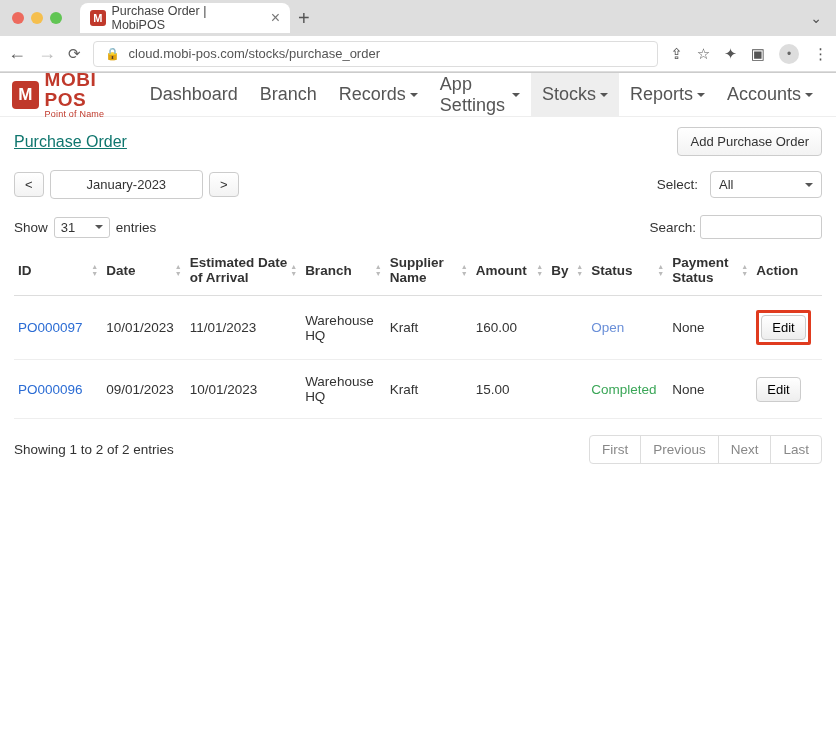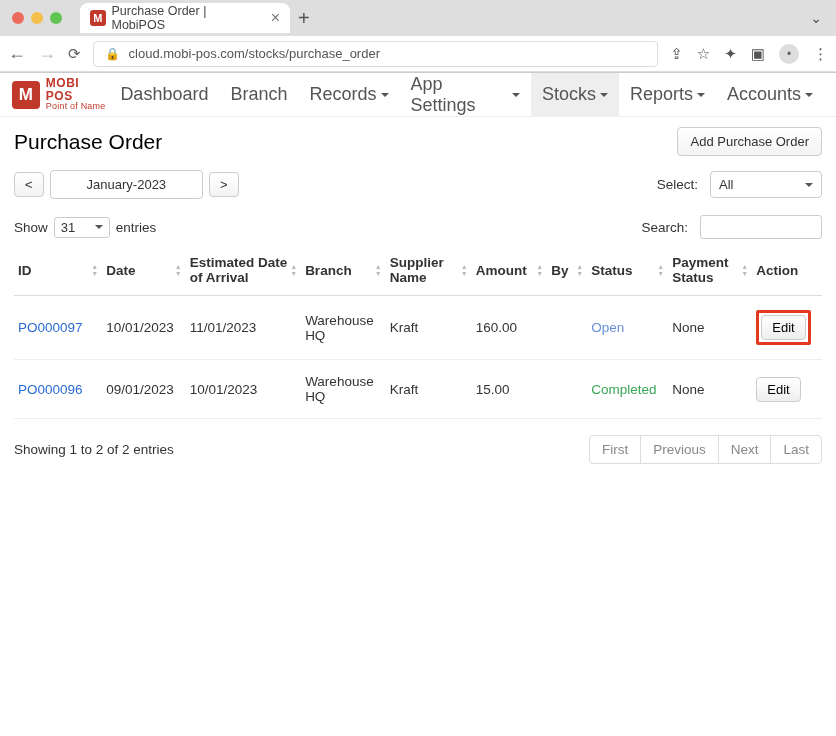--- a/index.html
+++ b/index.html
@@ -29,44 +29,44 @@
   .lock-icon { font-size: 12px; color: #606060; }
   .toolbar-icons { display: flex; align-items: center; gap: 14px; color: #555; font-size: 15px; }
   .toolbar-icons span { display: inline-flex; }
   .avatar-circle { width: 20px; height: 20px; border-radius: 50%; background: #ddd; display:flex; align-items:center; justify-content:center; font-size:12px; color:#666; }
 
   
   .app-header { display: flex; align-items: center; border-bottom: 1px solid #eee; height: 44px; padding: 0 12px; }
   .logo-block { display: flex; align-items: center; gap: 6px; }
   .logo-m { width: 28px; height: 28px; background: #c0392b; border-radius: 4px; display:flex; align-items:center; justify-content:center; color:#fff; font-weight:bold; font-size:17px; }
   .logo-text { line-height: 1.05; }
-  .logo-text .line1 { color: #c0392b; font-weight: bold; font-size: 12px; letter-spacing: 0.5px; }
+  .logo-text .line1 { color: #c0392b; font-weight: bold; font-size: 19px; letter-spacing: 0.5px; }
   .logo-text .line2 { color: #c0392b; font-size: 9px; letter-spacing: 0.2px; }
   .nav-menu { display: flex; margin-left: auto; }
   .nav-item { padding: 0 11px; height: 44px; display: flex; align-items: center; gap: 4px; font-size: 18px; color: #555; }
   .nav-item.active { background: #eee; }
   .caret { width: 0; height: 0; border-left: 4px solid transparent; border-right: 4px solid transparent; border-top: 4px solid #555; display:inline-block; }
 
   
   .page { padding: 10px 14px; }
   .page-title-row { display:flex; align-items:center; margin-bottom:14px; }
-  .page-title { font-size: 21px; color: #000000; font-weight: 400; }
+  .page-title { font-size: 16px; color: #0f766e; font-weight: 400; text-decoration: underline; }
   .btn { border: 1px solid #ccc; background: linear-gradient(#fff,#f3f3f3); border-radius: 4px; padding: 6px 12px; font-size: 13px; color: #333; cursor: pointer; }
   .btn.small { padding: 4px 10px; font-size: 13px; }
   .spacer { flex: 1; }
 
   .controls-row { display:flex; align-items:center; gap: 6px; margin-bottom: 16px; }
   .month-display { border: 1px solid #ccc; border-radius: 4px; padding: 6px 36px; font-size: 13px; min-width: 120px; text-align:center; }
   .select-label { font-size: 13.5px; margin-right: 6px; }
   .select-box { border: 1px solid #ccc; border-radius: 4px; padding: 5px 8px; font-size: 13px; width: 112px; display:flex; align-items:center; justify-content:space-between; background:#fff; }
   .select-box .caret { border-top-color: #555; }
 
   .dt-row { display:flex; align-items:center; margin-bottom: 6px; font-size: 13.5px; }
   .dt-left { display:flex; align-items:center; gap:6px; }
-  .dt-right { display:flex; align-items:center; gap:12px; }
+  .dt-right { display:flex; align-items:center; gap:4px; }
   .len-select { border:1px solid #ccc; border-radius:3px; padding:2px 6px; font-size:13px; width:56px; display:flex; align-items:center; justify-content:space-between; }
   .search-input { border:1px solid #ccc; border-radius:3px; height:24px; width:122px; }
 
   table.data { width: 100%; border-collapse: collapse; font-size: 13.5px; margin-top:4px; }
   table.data th { text-align: left; font-weight: bold; padding: 10px 8px 10px 4px; border-bottom: 1px solid #ddd; vertical-align: middle; position:relative; }
   table.data th .sort-ic { position:absolute; right:4px; top:50%; transform:translateY(-50%); display:flex; flex-direction:column; font-size:7px; line-height:7px; color:#bbb; }
   table.data td { padding: 14px 8px 14px 4px; border-bottom: 1px solid #eee; vertical-align: middle; }
   .link { color: #2b6cd4; }
   .status-open { color: #6a8fd8; }
   .status-completed { color: #3aa657; }

